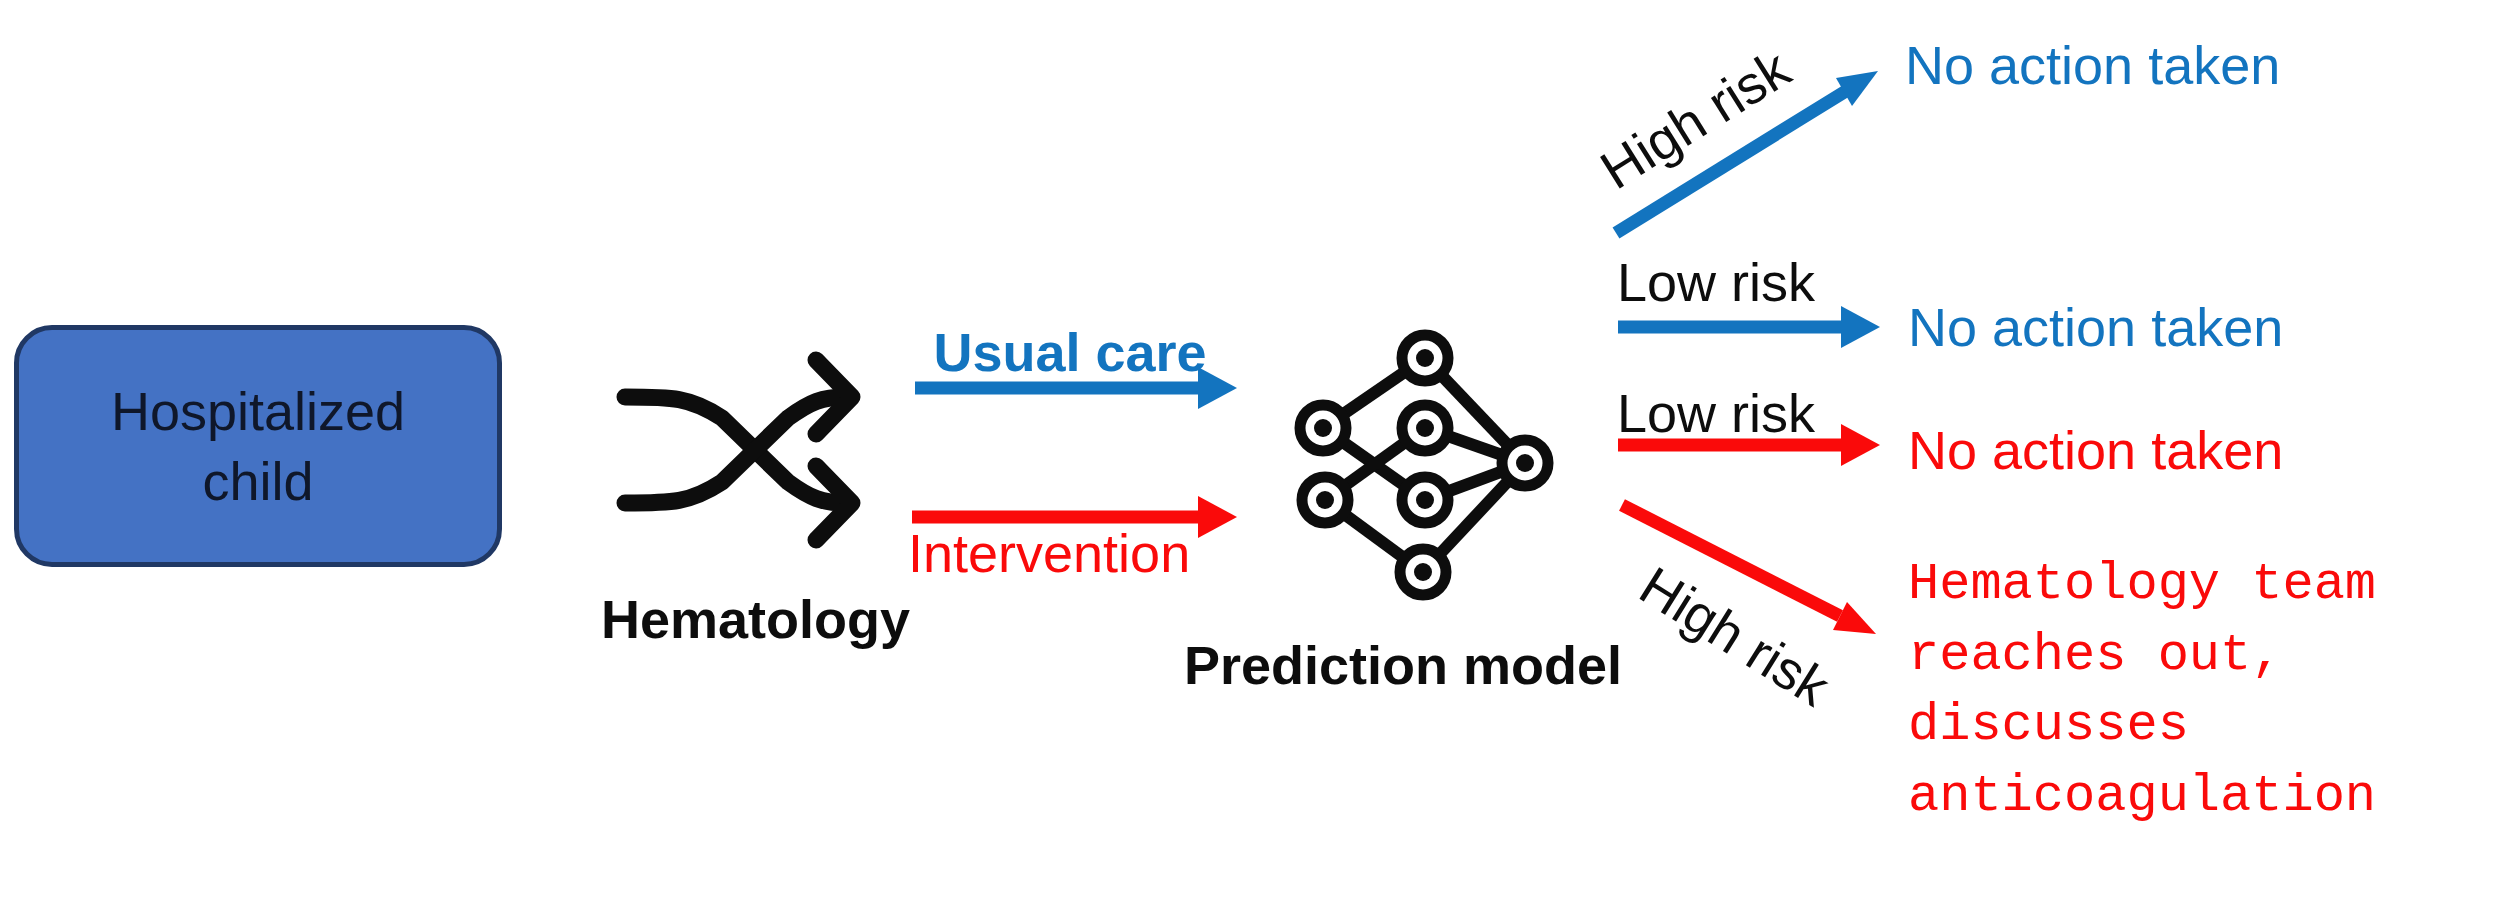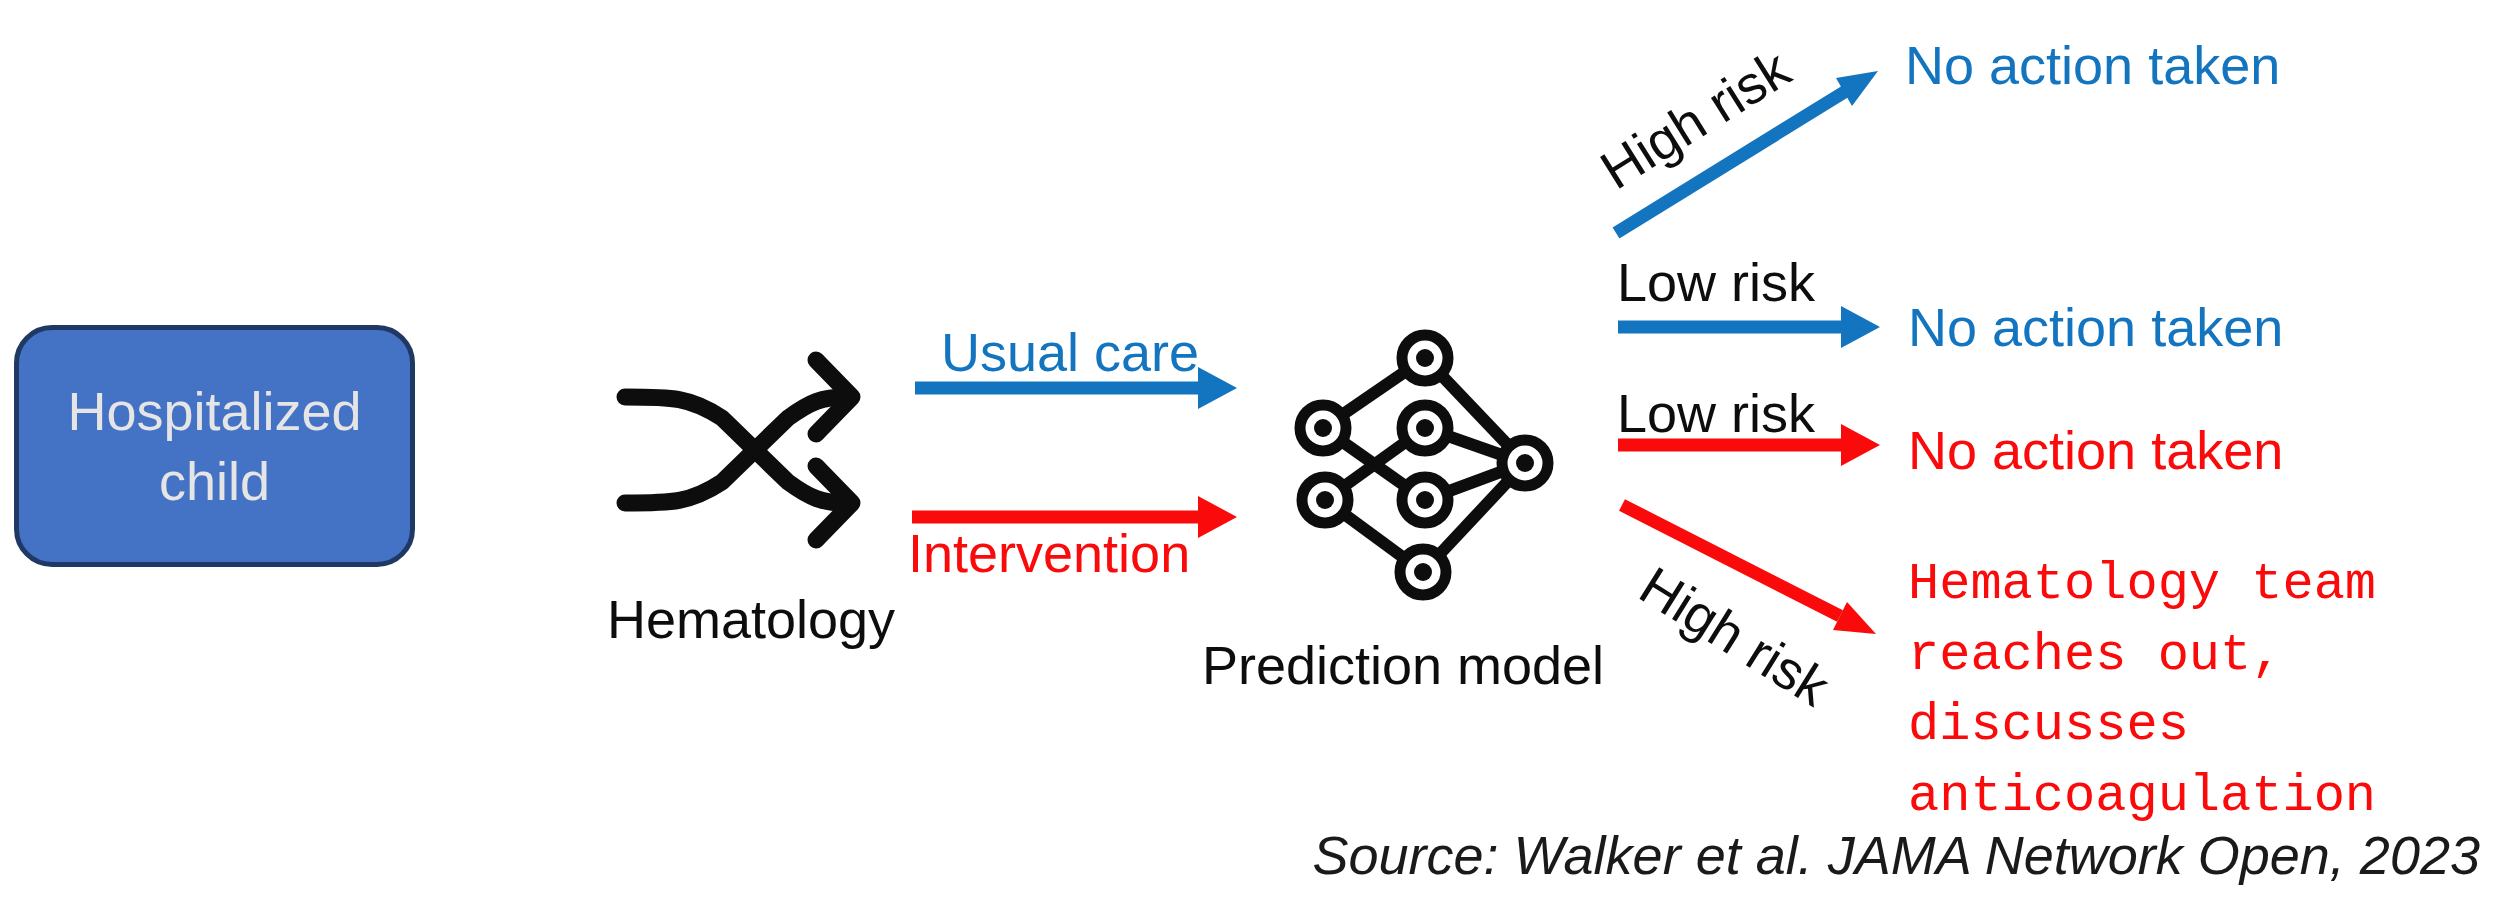--- a/index.html
+++ b/index.html
@@ -12,31 +12,31 @@
   }
   .lbl{
     position:absolute;
     font-size:54px;
     line-height:1.15;
     color:var(--ink,#0d0d0d);
     white-space:nowrap;
   }
   .blue{color:var(--usual-care,#1374bf);}
   .red{color:var(--intervention,#fa0a0a);}
-  .center{text-align:center;}
+  .center{text-align:center;font-weight:bold;}
   .pre{white-space:pre-line;}
   .patient-box{
     position:absolute;
-    left:14px;top:325px;width:401px;height:242px;
+    left:14px;top:325px;width:488px;height:242px;
     background:var(--box-fill,#4472c4);
     border:5px solid var(--box-border,#203864);
     border-radius:38px;
     box-sizing:border-box;
     display:flex;align-items:center;justify-content:center;
-    color:#e5e5e5;
+    color:#0f172a;
     font-size:54px;line-height:1.3;
     text-align:center;
   }
   .rot-neg{transform:rotate(-32deg);}
   .rot-pos{transform:rotate(32deg);}
   .risk-diag{
     position:absolute;width:220px;height:62px;
     text-align:center;
   }
   .outcome-multi{
@@ -151,15 +151,14 @@
   <div class="lbl" style="left:1617px;top:382px;">Low risk</div>
   <div class="lbl risk-diag rot-pos" style="left:1625px;top:605px;">High risk</div>
 
   <div class="lbl blue" style="left:1905px;top:34px;">No action taken</div>
   <div class="lbl blue" style="left:1908px;top:296px;">No action taken</div>
   <div class="lbl red" style="left:1908px;top:419px;">No action taken</div>
   <div class="lbl red pre outcome-multi" style="left:1908px;top:550px;">Hematology team
 reaches out, discusses
 anticoagulation</div>
 
-  <div class="source">Source: Walker et al. JAMA Network Open, 2023</div>
 
 </div>
 
 </body></html>

